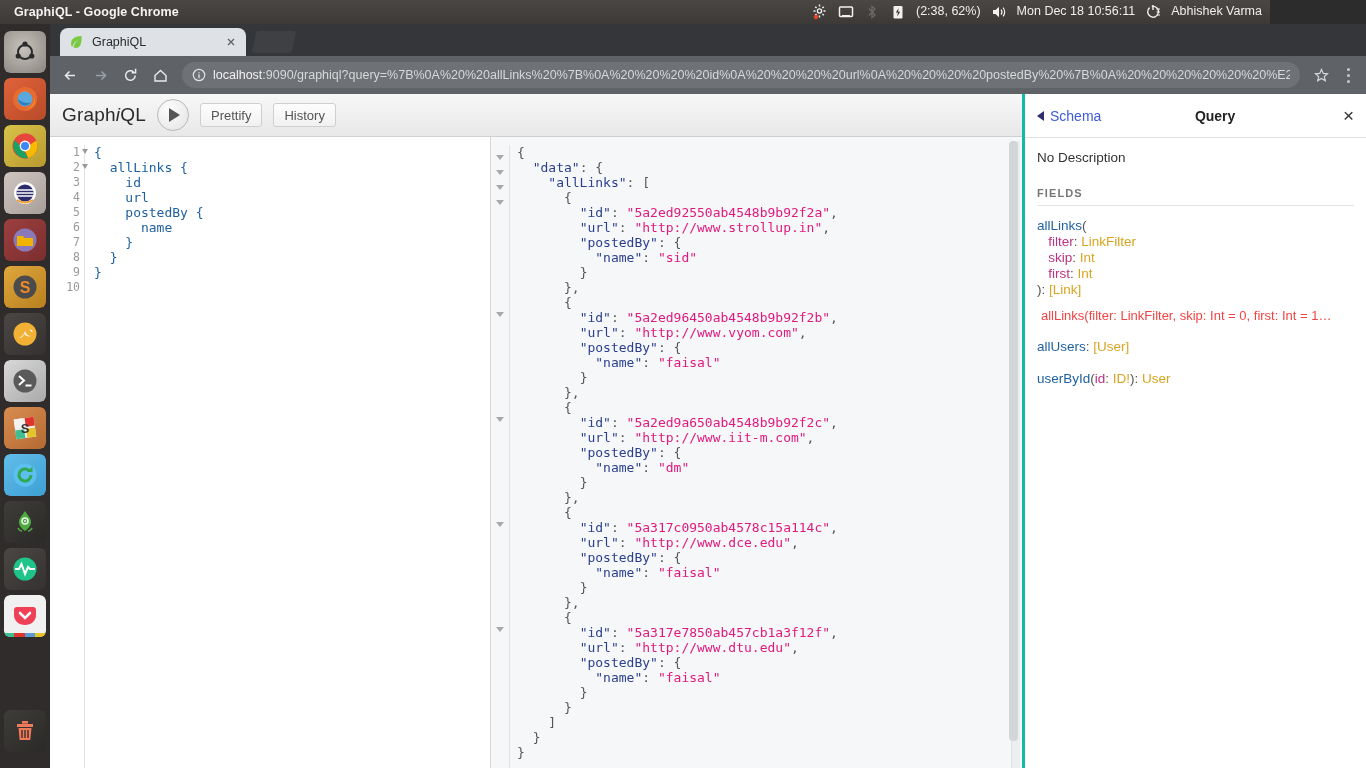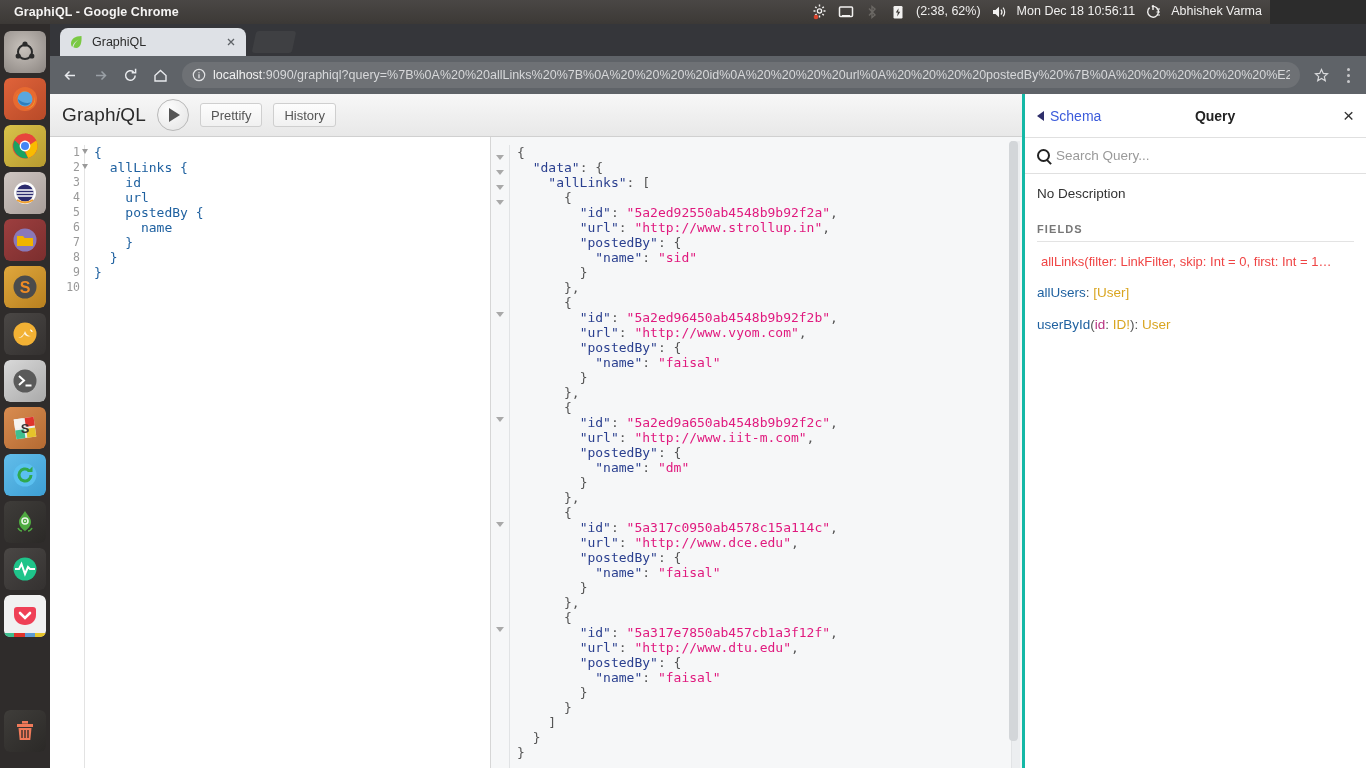--- a/index.html
+++ b/index.html
@@ -534,29 +534,30 @@
 
       <div class="docs">
         <div class="docs-head">
           <span class="docs-back">
             <i class="docs-chev"></i>
             <span>Schema</span>
           </span>
           <span class="docs-title">Query</span>
           <span class="docs-x">×</span>
         </div>
-        <div class="docs-search">
-          <span class="mag"></span>
-          <span class="search-ph">Search Query...</span>
-        </div>
         <div class="docs-body">
           <div class="nodesc">No Description</div>
           <div class="fields-h">FIELDS</div>
           <div class="fields-rule"></div>
 
+          <div class="f-block"><span class="f-name">allLinks</span><span class="f-pun">(</span>
+   <span class="f-arg">filter</span><span class="f-pun">: </span><span class="f-type">LinkFilter</span>
+   <span class="f-arg">skip</span><span class="f-pun">: </span><span class="f-type">Int</span>
+   <span class="f-arg">first</span><span class="f-pun">: </span><span class="f-type">Int</span>
+<span class="f-pun">): </span><span class="f-type">[Link]</span></div>
 
           <div class="f-desc">allLinks(filter: LinkFilter, skip: Int = 0, first: Int = 1…</div>
 
 
           <div class="f-line"><span class="f-name">allUsers</span><span class="f-pun">: </span><span class="f-type">[User]</span></div>
 
           <div class="f-line"><span class="f-name">userById</span><span class="f-pun">(</span><span class="f-arg">id</span><span class="f-pun">: </span><span class="f-type">ID!</span><span class="f-pun">): </span><span class="f-type">User</span></div>
         </div>
       </div>
 

